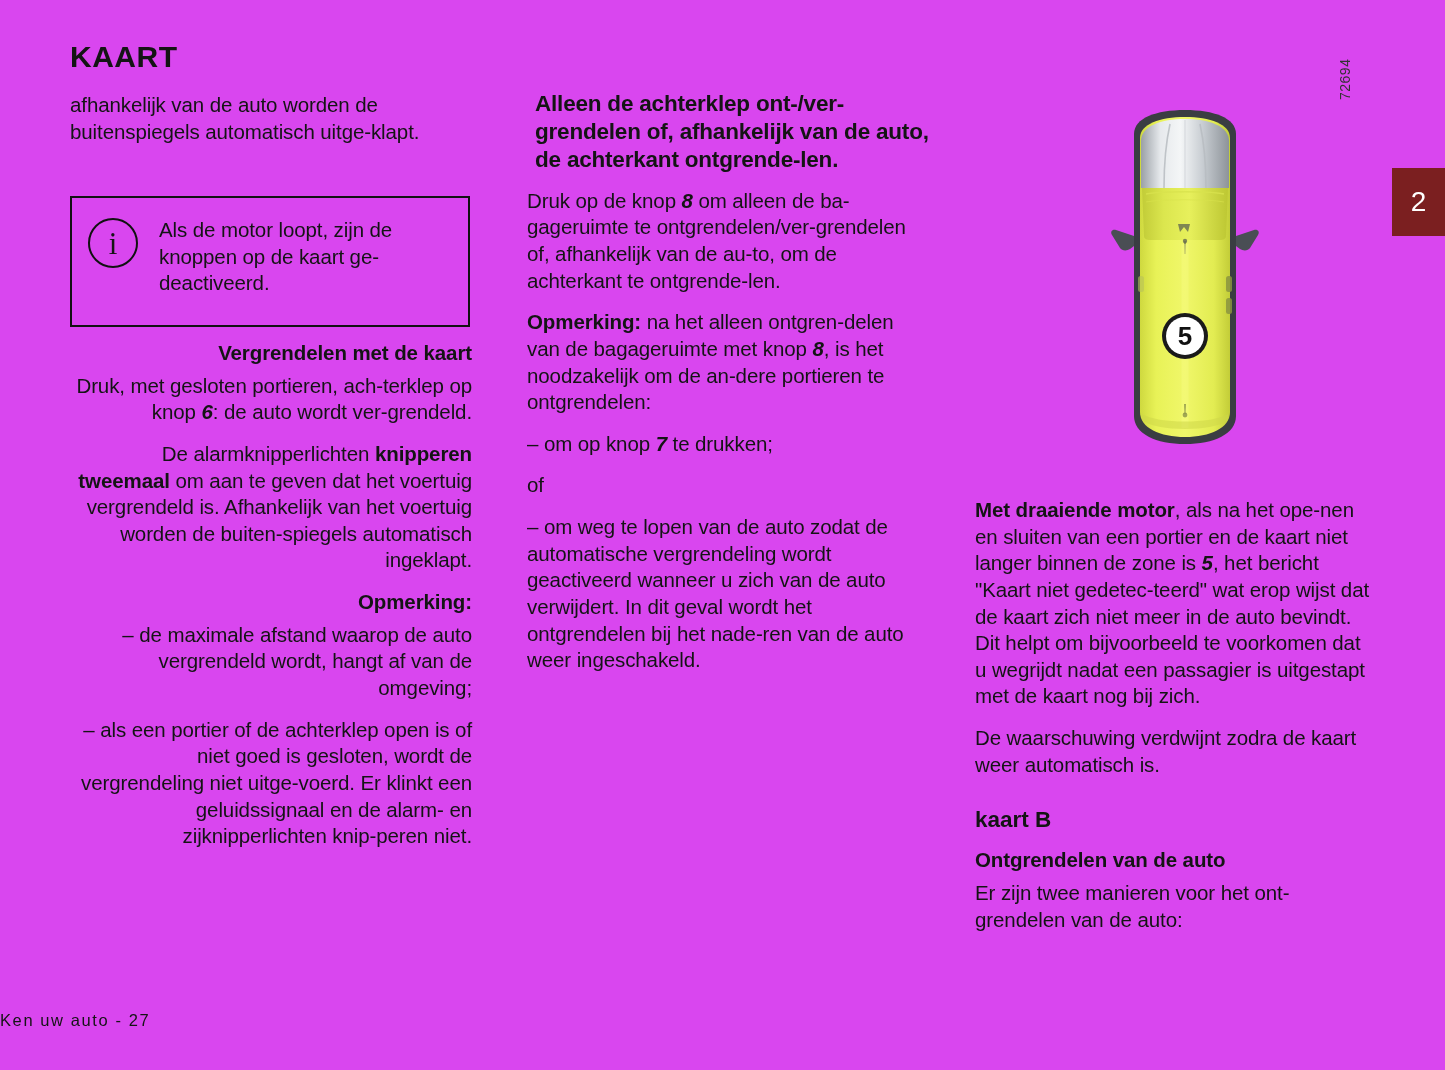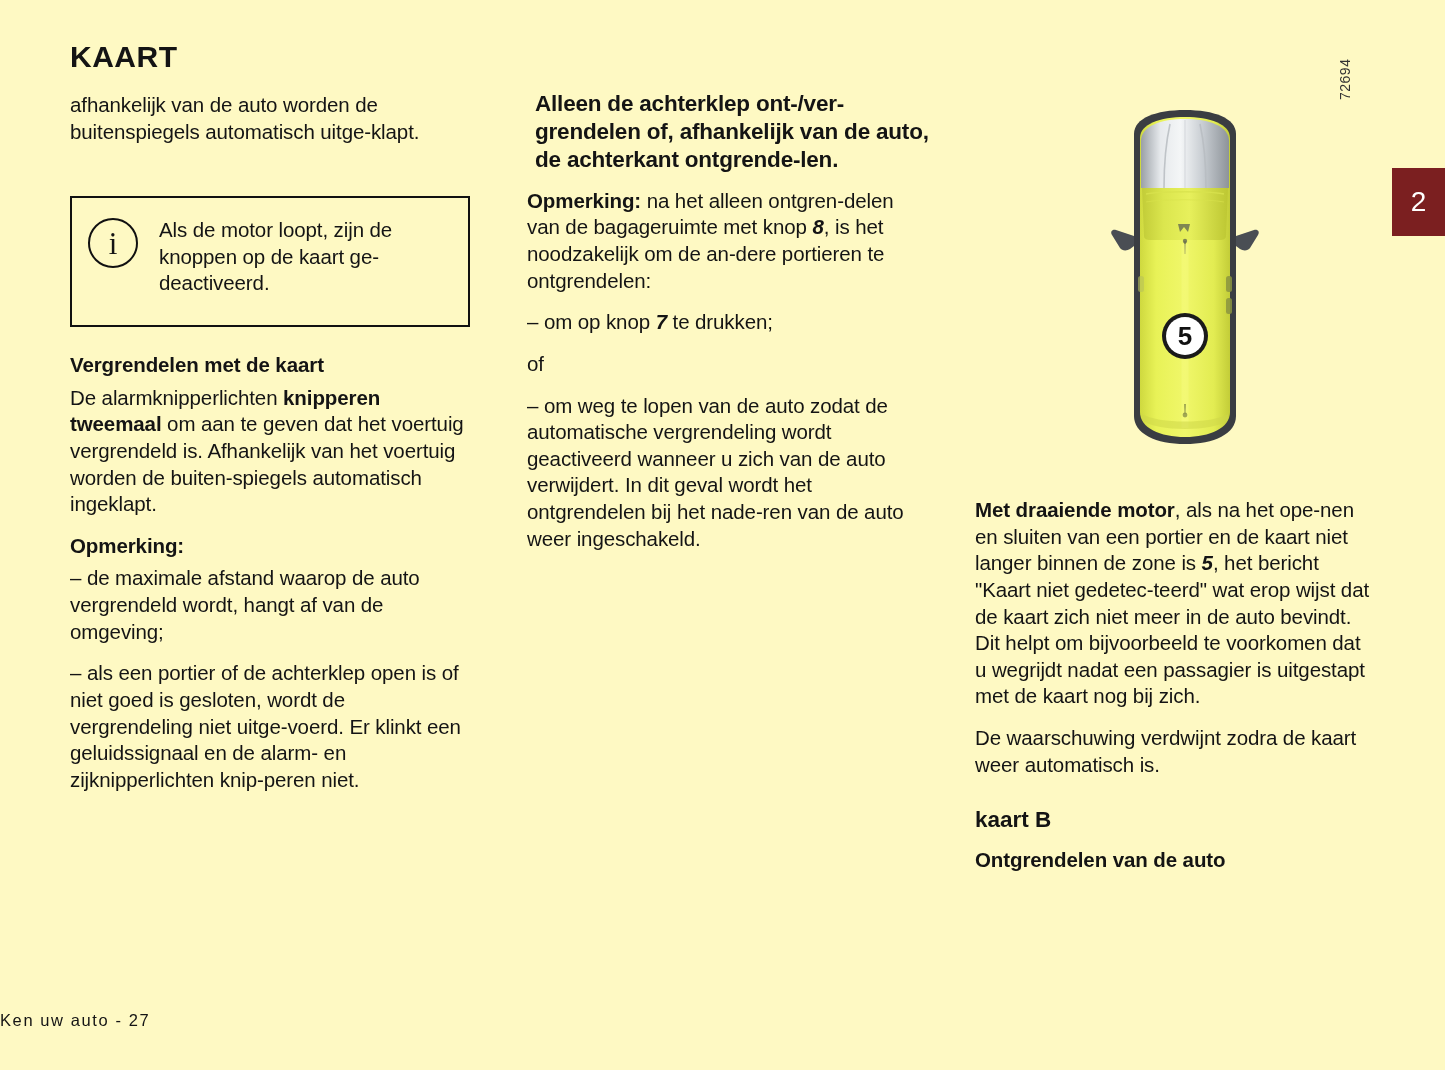--- a/index.html
+++ b/index.html
@@ -12,21 +12,21 @@
     height: 1070px;
     position: relative;
     font-family: "Liberation Sans", sans-serif;
     color: #141414;
     overflow: hidden;
   }
 
   .page {
     position: absolute;
     inset: 0;
-    background: #fef9c3;
+    background: #d946ef;
   }
 
   
   .chapter-title {
     position: absolute;
     left: 70px;
     top: 40px;
     font-size: 30px;
     font-weight: 700;
     letter-spacing: 0.5px;
@@ -104,21 +104,21 @@
   .info-text {
     font-size: 20.5px;
     line-height: 1.30;
     margin: 0;
     padding-left: 21px;
     letter-spacing: -0.1px;
   }
 
   
   #c1-intro  { position: absolute; left: 70px;  top: 92px;  width: 402px; }
-  #c1-lock   { position: absolute; left: 70px;  top: 352px; width: 402px; }
+  #c1-lock   { position: absolute; left: 70px;  top: 340px; width: 402px; text-align: right; }
 
   
   #c2-main   { position: absolute; left: 527px; top: 90px;  width: 404px; }
 
   
   #c3-text   { position: absolute; left: 975px; top: 497px; width: 400px; }
 
   
   .car-figure {
     position: absolute;
@@ -181,32 +181,34 @@
   </div>
 
   <div class="info-box">
     <div class="info-icon">i</div>
     <p class="info-text">Als de motor loopt, zijn de knoppen op de kaart ge-deactiveerd.</p>
   </div>
 
   <div id="c1-lock">
     <h3 class="sub">Vergrendelen met de kaart</h3>
 
+    <p class="body"><span>Druk, met gesloten portieren, ach-terklep op knop </span><span class="num">6</span><span>: de auto wordt ver-grendeld.</span></p>
 
     <p class="body"><span>De alarmknipperlichten </span><b>knipperen tweemaal</b><span> om aan te geven dat het voertuig vergrendeld is. Afhankelijk van het voertuig worden de buiten-spiegels automatisch ingeklapt.</span></p>
 
     <h3 class="sub">Opmerking:</h3>
 
     <p class="body tight">–  de maximale afstand waarop de auto vergrendeld wordt, hangt af van de omgeving;</p>
     <p class="body">–  als een portier of de achterklep open is of niet goed is gesloten, wordt de vergrendeling niet uitge-voerd. Er klinkt een geluidssignaal en de alarm- en zijknipperlichten knip-peren niet.</p>
   </div>
 
   <div id="c2-main">
     <h2 class="head">Alleen de achterklep ont-/ver-grendelen of, afhankelijk van de auto, de achterkant ontgrende-len.</h2>
 
+    <p class="body"><span>Druk op de knop </span><span class="num">8</span><span> om alleen de ba-gageruimte te ontgrendelen/ver-grendelen of, afhankelijk van de au-to, om de achterkant te ontgrende-len.</span></p>
 
     <p class="body"><b>Opmerking:</b><span> na het alleen ontgren-delen van de bagageruimte met knop </span><span class="num">8</span><span>, is het noodzakelijk om de an-dere portieren te ontgrendelen:</span></p>
 
     <p class="body"><span>–  om op knop </span><span class="num">7</span><span> te drukken;</span></p>
 
     <p class="body">of</p>
 
     <p class="body">–  om weg te lopen van de auto zodat de automatische vergrendeling wordt geactiveerd wanneer u zich van de auto verwijdert. In dit geval wordt het ontgrendelen bij het nade-ren van de auto weer ingeschakeld.</p>
   </div>
 
@@ -281,19 +283,20 @@
 
   <div id="c3-text">
     <p class="body"><b>Met draaiende motor</b><span>, als na het ope-nen en sluiten van een portier en de kaart niet langer binnen de zone is </span><span class="num">5</span><span>, het bericht "Kaart niet gedetec-teerd" wat erop wijst dat de kaart zich niet meer in de auto bevindt. Dit helpt om bijvoorbeeld te voorkomen dat u wegrijdt nadat een passagier is uitgestapt met de kaart nog bij zich.</span></p>
 
     <p class="body" style="margin-bottom:28px;">De waarschuwing verdwijnt zodra de kaart weer automatisch is.</p>
 
     <h2 class="kaart-b">kaart B</h2>
 
     <h3 class="sub">Ontgrendelen van de auto</h3>
 
+    <p class="body">Er zijn twee manieren voor het ont-grendelen van de auto:</p>
   </div>
 
   <div class="chapter-tab">2</div>
 
   <div class="footer">Ken uw auto - 27</div>
 
 </div>
 
 </body></html>

